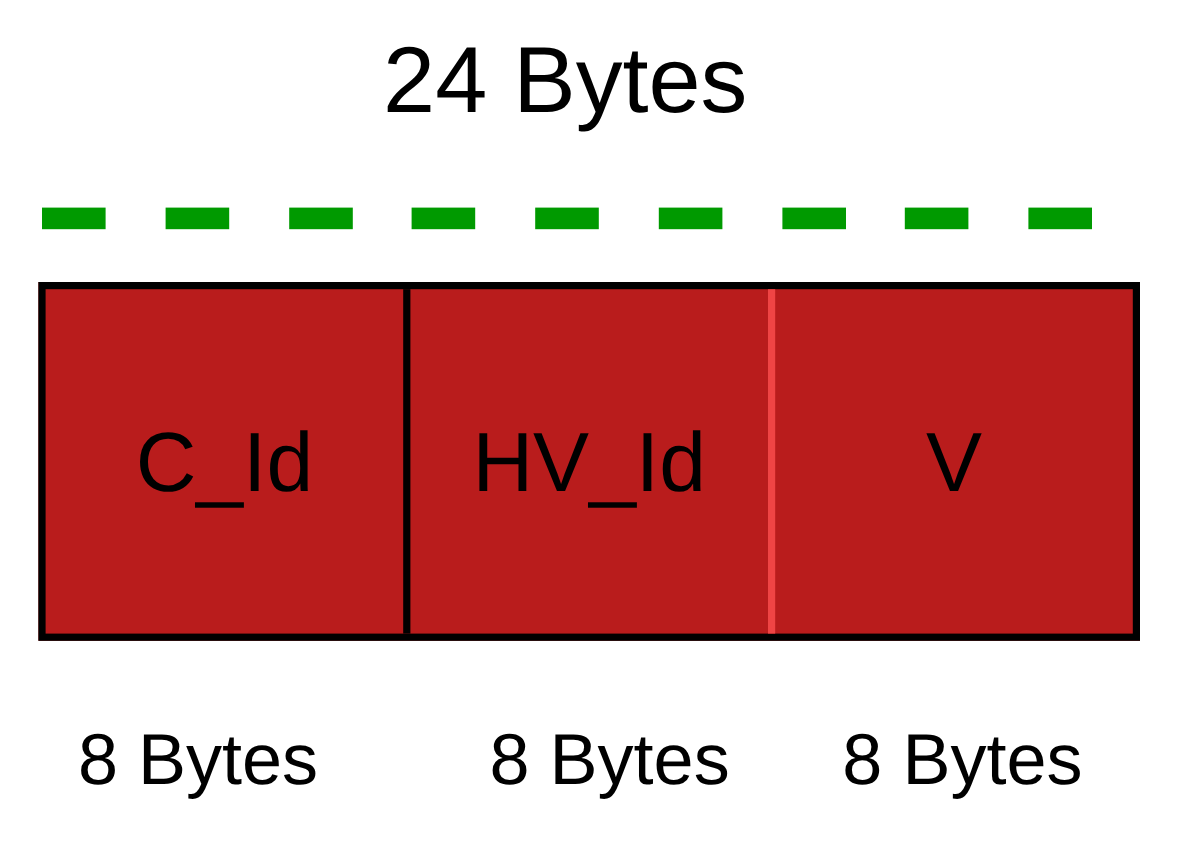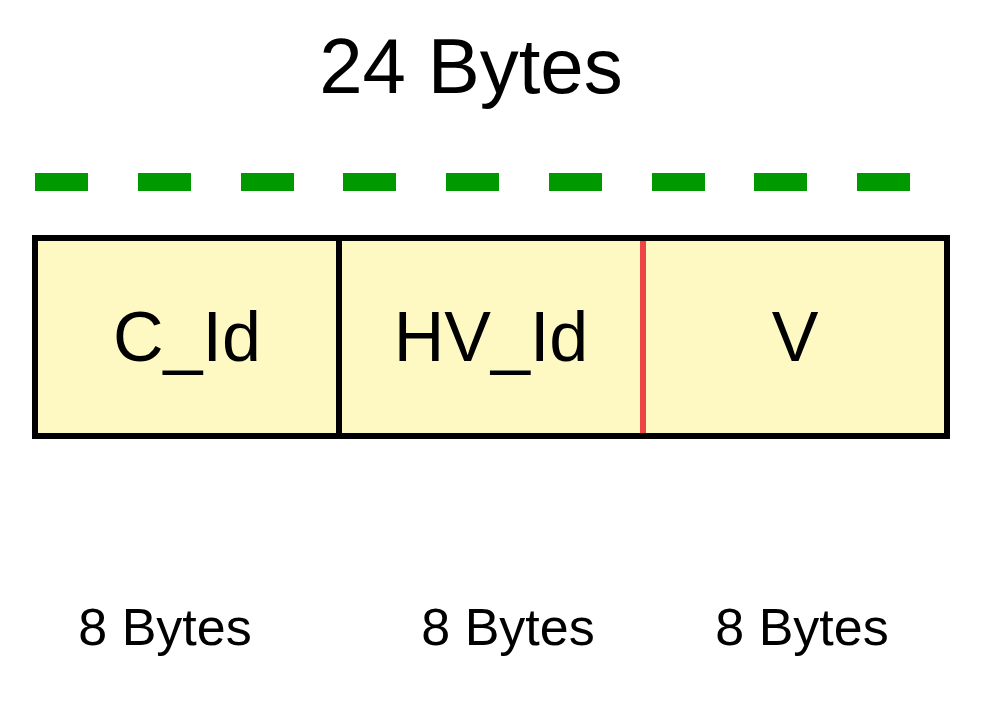--- a/index.html
+++ b/index.html
@@ -35,43 +35,43 @@
   .dash {
     width: 53px;
     height: 18px;
     background: #009A00; 
   }
   .byte-row {
     position: absolute;
     left: 32px;
     top: 235px;
     width: 918px;
-    height: 204px;
+    height: 299px;
     box-sizing: border-box;
     border: 6px solid #000000;
     display: flex;
-    background: #fef9c3;
+    background: #b91c1c;
   }
   .cell {
     flex: 1 1 0;
     display: flex;
     align-items: center;
     justify-content: center;
     font-size: 70px;
     white-space: nowrap;
   }
   .cell.mid {
     border-left: 6px solid #000000;
     border-right: 6px solid #ef4444;
   }
   .size-label {
     position: absolute;
     top: 598px;
     transform: translateX(-50%);
-    font-size: 52px;
+    font-size: 60px;
     line-height: 1.15;
     white-space: nowrap;
   }
   .size-0 { left: 165px; }
   .size-1 { left: 508px; }
   .size-2 { left: 802px; }
 </style>
 </head>
 <body>
 

